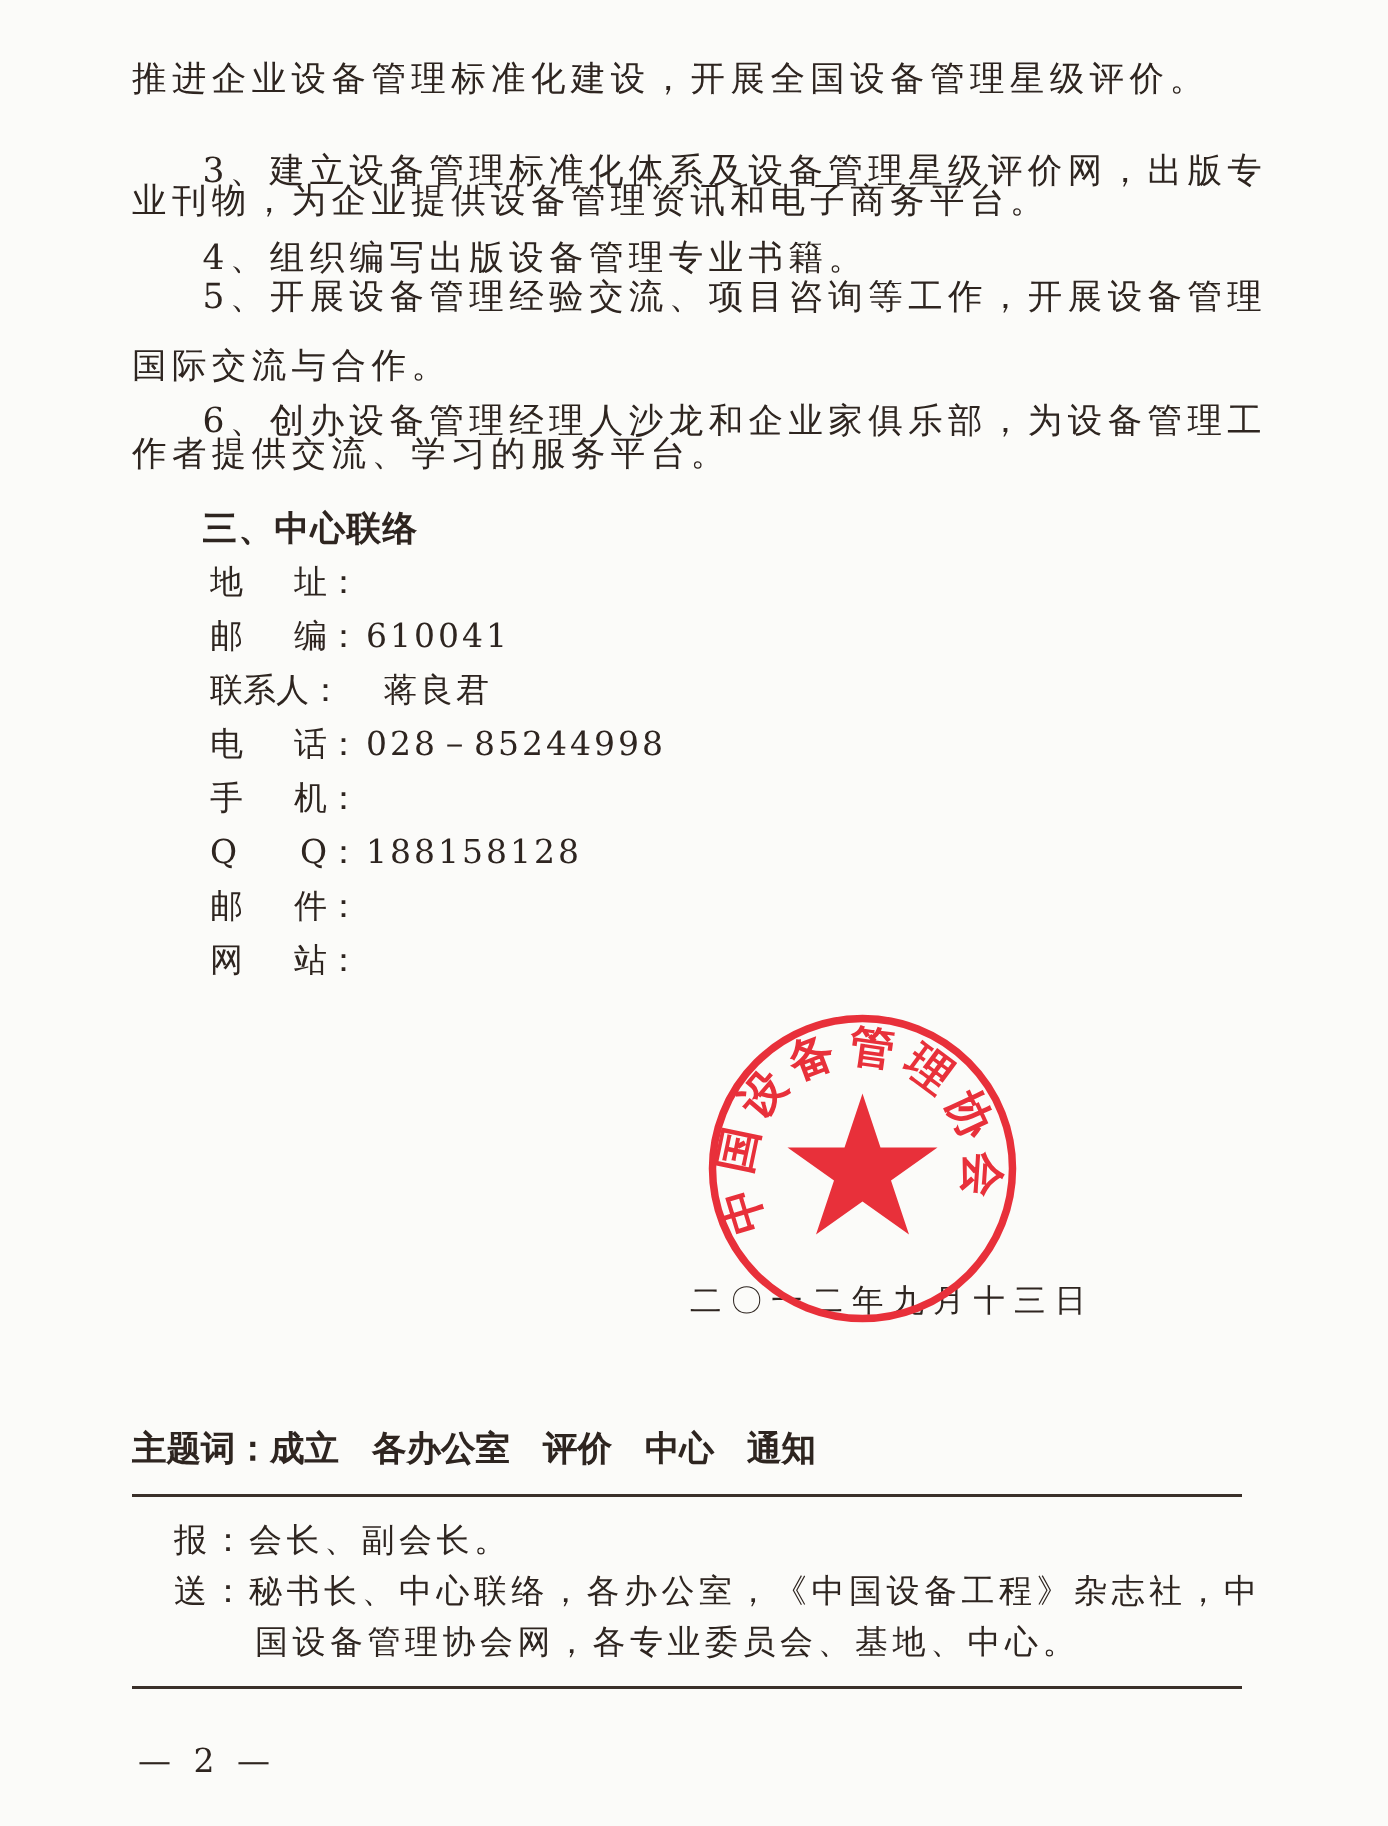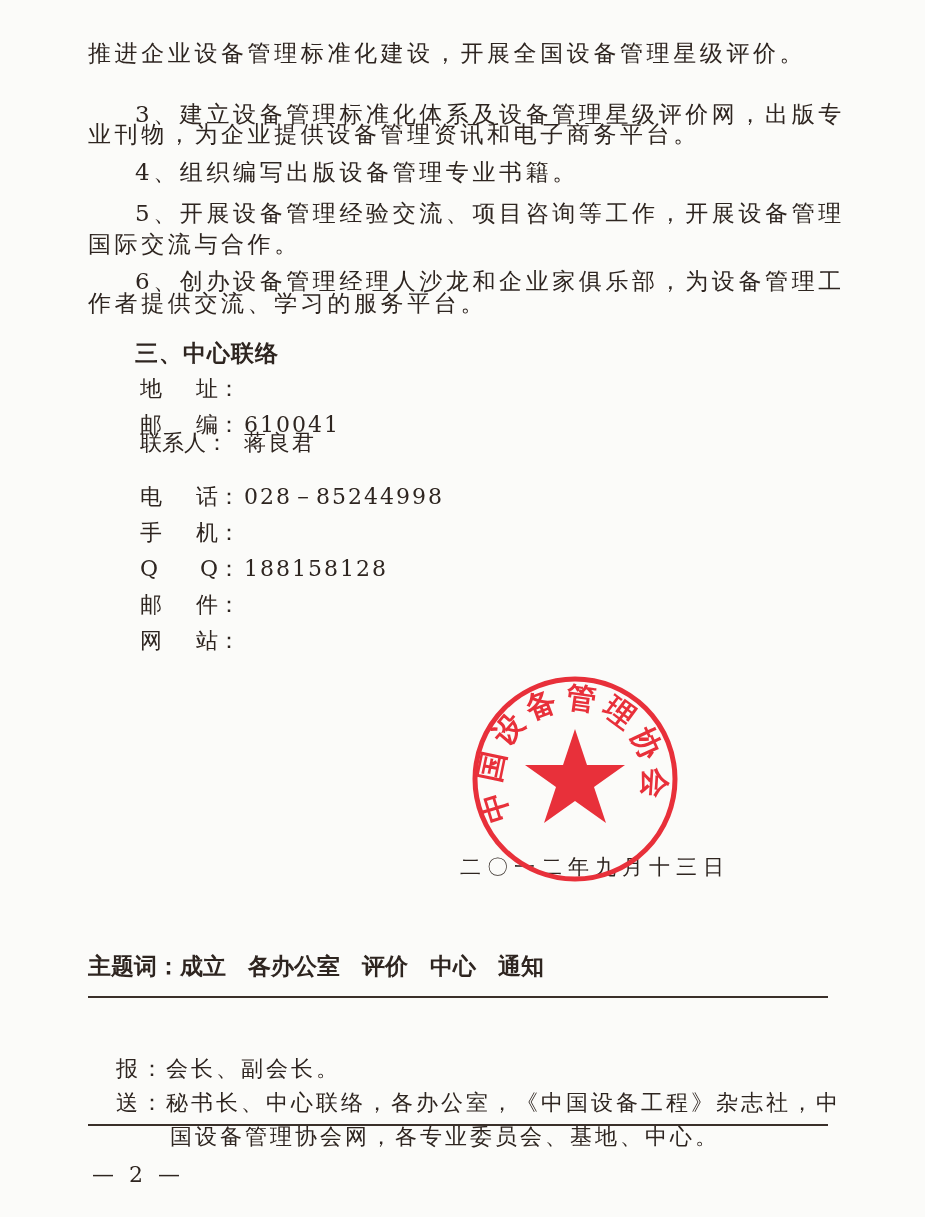--- a/index.html
+++ b/index.html
@@ -53,21 +53,20 @@
     white-space: nowrap;
     line-height: 30px;
   }
   .keywords .kw { margin-right: 22px; }
   .dist {
     position: absolute;
     font-size: 22px;
     letter-spacing: 3px;
     line-height: 30px;
     white-space: nowrap;
-    margin-top: 41px;
   }
   .page-num {
     position: absolute;
     left: 92px; top: 1162px;
     font-size: 22px;
     letter-spacing: 4px;
   }
   .seal {
     position: absolute;
     left: 463px; top: 673px;
@@ -82,40 +81,40 @@
     font-family: "DejaVu Sans", "Liberation Sans", sans-serif;
   }
 </style>
 </head>
 <body>
 
 <div class="line" style="top:38px;">推进企业设备管理标准化建设，开展全国设备管理星级评价。</div>
 <div class="line indent" style="top:83px;margin-top:16px;">3、建立设备管理标准化体系及设备管理星级评价网，出版专</div>
 <div class="line" style="top:119px;">业刊物，为企业提供设备管理资讯和电子商务平台。</div>
 <div class="line indent" style="top:157px;">4、组织编写出版设备管理专业书籍。</div>
-<div class="line indent" style="top:198px;">5、开展设备管理经验交流、项目咨询等工作，开展设备管理</div>
+<div class="line indent" style="top:183px;">5、开展设备管理经验交流、项目咨询等工作，开展设备管理</div>
 <div class="line" style="top:229px;">国际交流与合作。</div>
 <div class="line indent" style="top:266px;">6、创办设备管理经理人沙龙和企业家俱乐部，为设备管理工</div>
 <div class="line" style="top:288px;">作者提供交流、学习的服务平台。</div>
 <div class="line indent bold" style="top:338px;">三、中心联络</div>
 
 <div class="contact-row" style="top:374px;">
   <span class="contact-label">
       <span>地</span>
       <span>址：</span>
     </span>
 </div>
 <div class="contact-row" style="top:410px;">
   <span class="contact-label">
       <span>邮</span>
       <span>编：</span>
     </span>
   <span class="contact-value">610041</span>
 </div>
-<div class="contact-row" style="top:428px;">
+<div class="contact-row" style="top:446px;gap:12px;">
   <span class="contact-label">
       <span>联系人：</span>
     </span>
   <span class="contact-value">蒋良君</span>
 </div>
 <div class="contact-row" style="top:482px;">
   <span class="contact-label">
       <span>电</span>
       <span>话：</span>
     </span>

